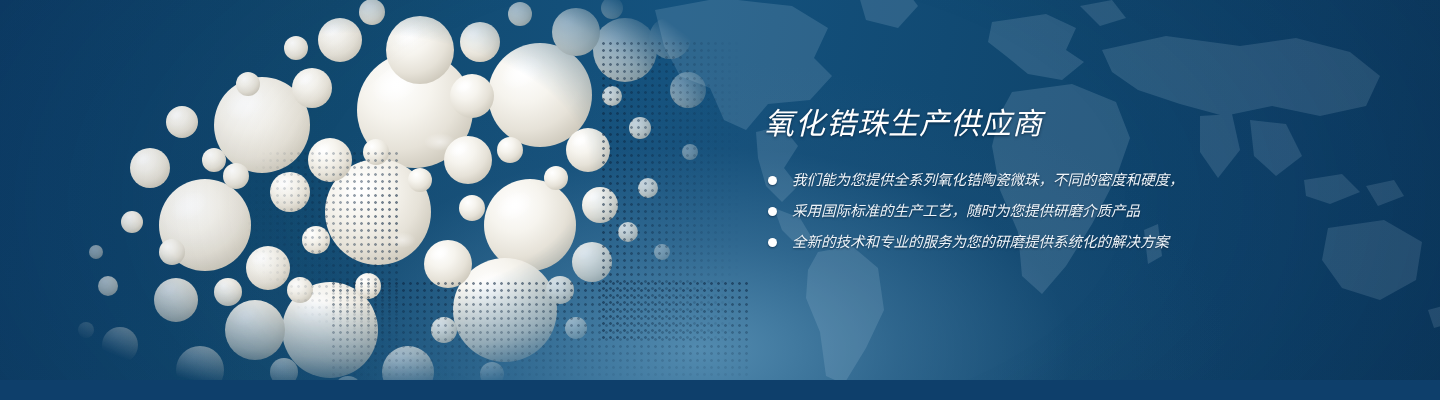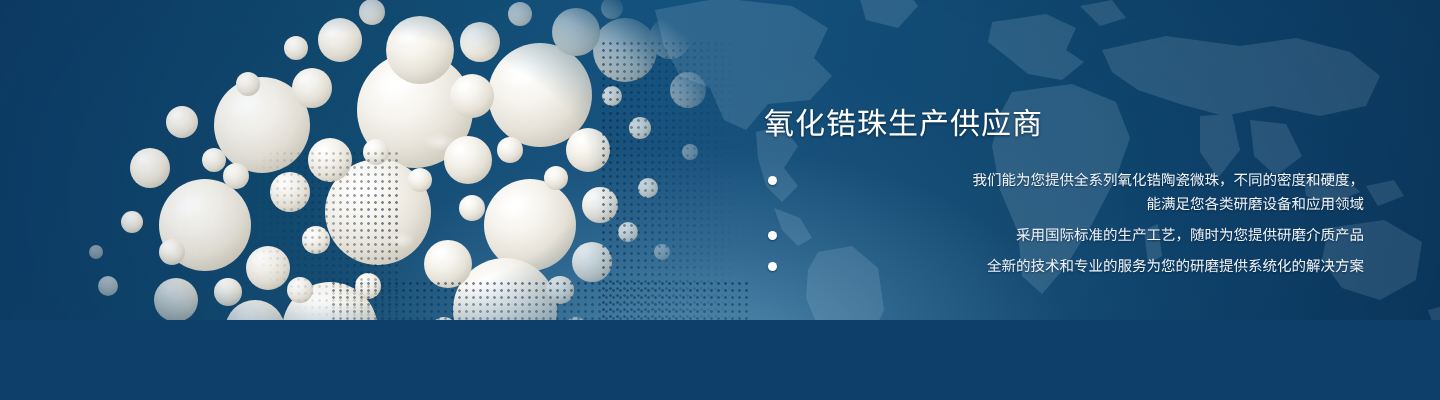--- a/index.html
+++ b/index.html
@@ -8,23 +8,24 @@
     padding: 0;
     background: #0e3f6b;
   }
   body {
     font-family: "Liberation Sans", "DejaVu Sans", sans-serif;
   }
 
   .banner {
     position: relative;
     width: 1440px;
-    height: 320px;
+    height: 380px;
     overflow: hidden;
     background: #0369a1;
+    font-style: italic;
   }
 
   
   .bg-base {
     position: absolute;
     inset: 0;
     background:
       radial-gradient(ellipse 620px 340px at 700px 350px,
         rgba(86,142,178,0.95) 0%,
         rgba(66,120,158,0.60) 32%,
@@ -132,21 +133,21 @@
   .bullet-dot {
     position: absolute;
     left: 4px;
     top: 8px;
     width: 9px;
     height: 9px;
     border-radius: 50%;
     background: #ffffff;
     box-shadow: 0 1px 2px rgba(3,22,42,0.5);
   }
-  .bullet-line { display: block; text-align: right; }
+  .bullet-line { display: block; }
 </style>
 </head>
 <body>
 
 <div class="banner">
 
   <div class="bg-base"></div>
 
   <div class="world-map">
     <svg viewBox="0 0 900 420" preserveAspectRatio="none" aria-hidden="true">
@@ -346,21 +347,20 @@
   <div class="bg-vignette"></div>
 
   <div class="copy">
     <h1 class="headline">氧化锆珠生产供应商</h1>
 
     <ul class="bullets">
 
       <li class="bullet">
         <span class="bullet-dot"></span>
         <span class="bullet-line">我们能为您提供全系列氧化锆陶瓷微珠，不同的密度和硬度，</span>
-        <span class="bullet-line">能满足您各类研磨设备和应用领域</span>
       </li>
 
       <li class="bullet">
         <span class="bullet-dot"></span>
         <span class="bullet-line">采用国际标准的生产工艺，随时为您提供研磨介质产品</span>
       </li>
 
       <li class="bullet">
         <span class="bullet-dot"></span>
         <span class="bullet-line">全新的技术和专业的服务为您的研磨提供系统化的解决方案</span>

